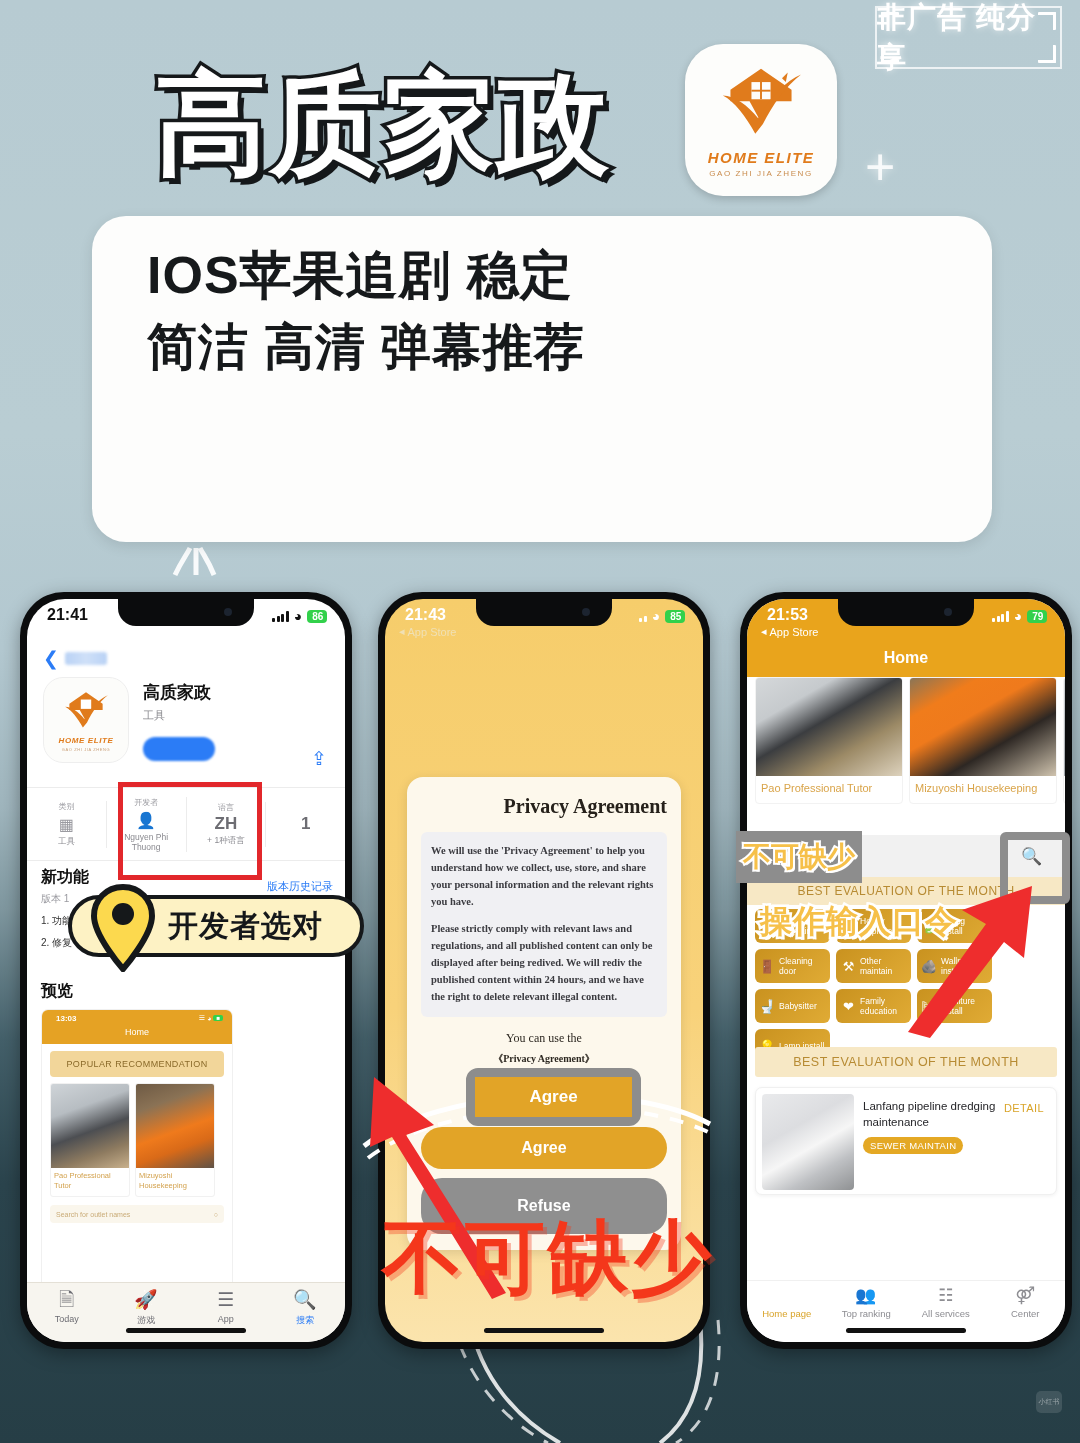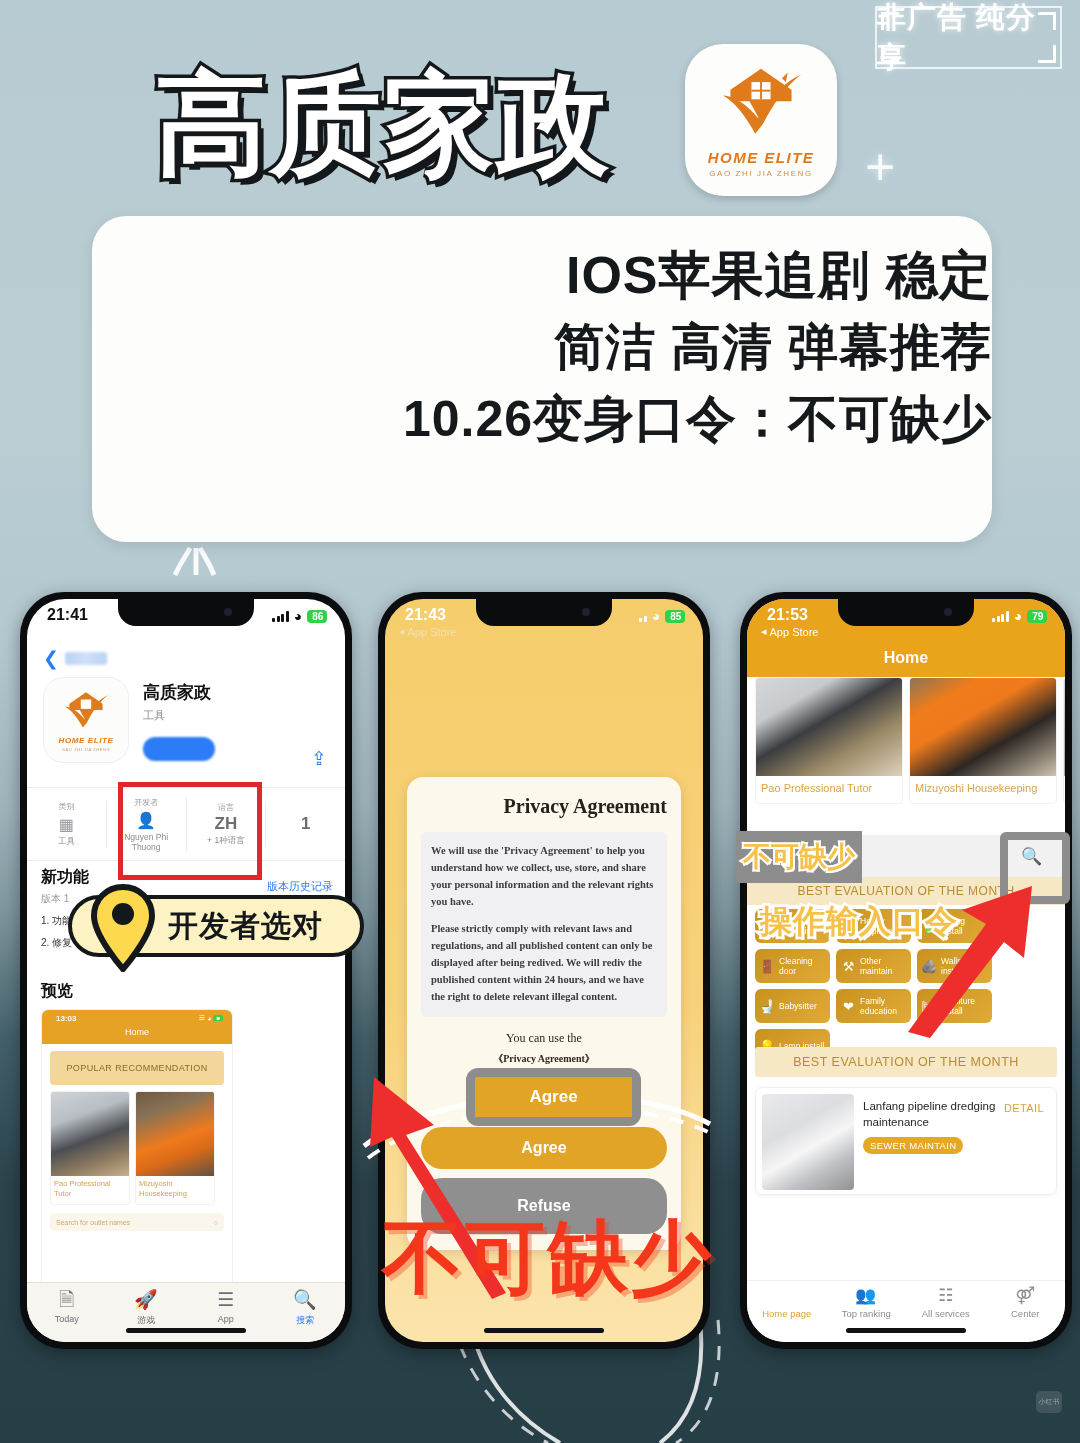--- a/index.html
+++ b/index.html
@@ -63,21 +63,20 @@
     color:rgba(255,255,255,.85); font-size:52px; line-height:44px; font-weight:300;
     text-shadow:0 0 8px rgba(255,255,255,.6);
   }
 
   
   .info-card {
     position:absolute; left:92px; top:216px; width:900px; height:326px;
     background:#fdfdfc; border-radius:34px;
     box-shadow:0 4px 14px rgba(0,0,0,.10);
     padding:26px 0 0 55px;
-    text-align:right;
   }
   .info-card .line {
     font-weight:bold; color:#16191b; white-space:nowrap;
     letter-spacing:1px;
   }
   .info-card .l1{ font-size:52px; line-height:66px; }
   .info-card .l2{ font-size:50px; line-height:66px; margin-top:6px;}
   .info-card .l3{ font-size:50px; line-height:66px; margin-top:6px;}
   .info-card .l4{ font-size:50px; line-height:66px; margin-top:6px;}
 
@@ -173,21 +172,21 @@
   .p1-preview-t{ position:absolute; left:14px; top:382px; font-size:16px; font-weight:700; color:#111;}
   .p1-shot{
     position:absolute; left:14px; top:410px; width:192px; height:290px;
     border-radius:7px; overflow:hidden; background:#fff; border:1px solid #f0f0f0;
   }
   .sh-bar{ height:34px; background:#e5a224; position:relative; }
   .sh-bar .t{ position:absolute; left:14px; top:4px; font-size:8px; color:#fff; font-weight:600;}
   .sh-bar .r{ position:absolute; right:9px; top:4px; display:flex;gap:2px;align-items:center;color:#fff;}
   .sh-bar .ttl{ position:absolute; left:0;right:0;top:17px; text-align:center; font-size:9px; color:#fff;}
   .sh-pop{
-    margin:7px 8px 0; height:34px; background:#f2d69a; border-radius:4px;
+    margin:7px 8px 0; height:26px; background:#f2d69a; border-radius:4px;
     display:flex;align-items:center;justify-content:center;
     font-size:9px; color:#8a6a2a; letter-spacing:.4px;
   }
   .sh-cards{ display:flex; gap:5px; margin:6px 0 0 8px; }
   .sh-card{ width:80px; background:#fff; border:1px solid #f1f1f1; border-radius:3px; overflow:hidden;}
   .sh-card .im{ height:84px; }
   .sh-card .cap{ font-size:7.5px; color:#d3a24e; padding:3px 3px 5px; line-height:10px;}
   .sh-search{
     margin:8px 8px 0; height:18px; background:#faf6ec; border-radius:4px;
     display:flex;align-items:center;justify-content:space-between;padding:0 6px;
@@ -376,21 +375,20 @@
     <i class="c2"></i>
     <i class="c3"></i>
     <i class="c4"></i>
   <span>非广告  纯分享</span>
 </div>
 <div class="plus-mark">+</div>
 
 <div class="info-card">
   <div class="line l1">IOS苹果追剧  稳定</div>
   <div class="line l2">简洁  高清  弹幕推荐</div>
-  <div class="line l3">10.26变身口令：不可缺少</div>
 </div>
 
 <div class="phone p1">
   <div class="screen">
     <div class="notch">
         <div class="cam"></div>
       </div>
     <div class="statusbar" style="color:#111">
       <div class="time">21:41</div>
       <div class="st-right">

